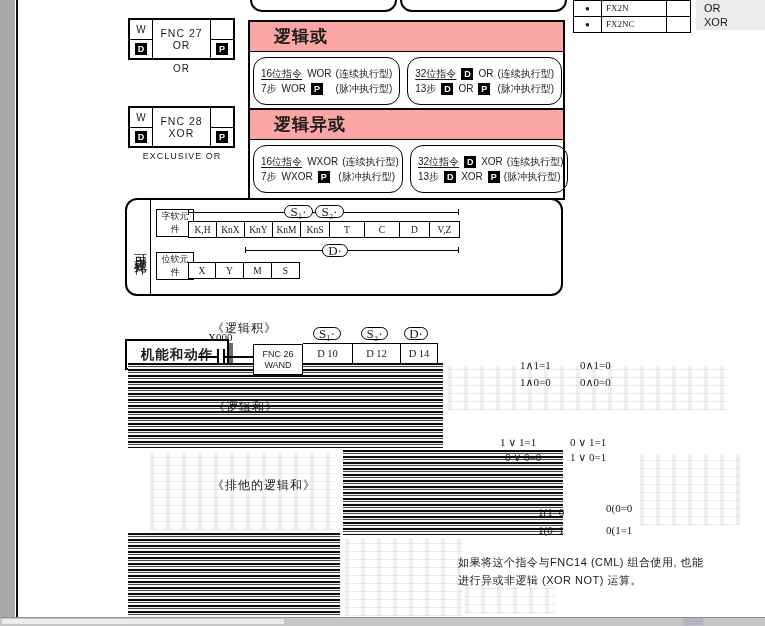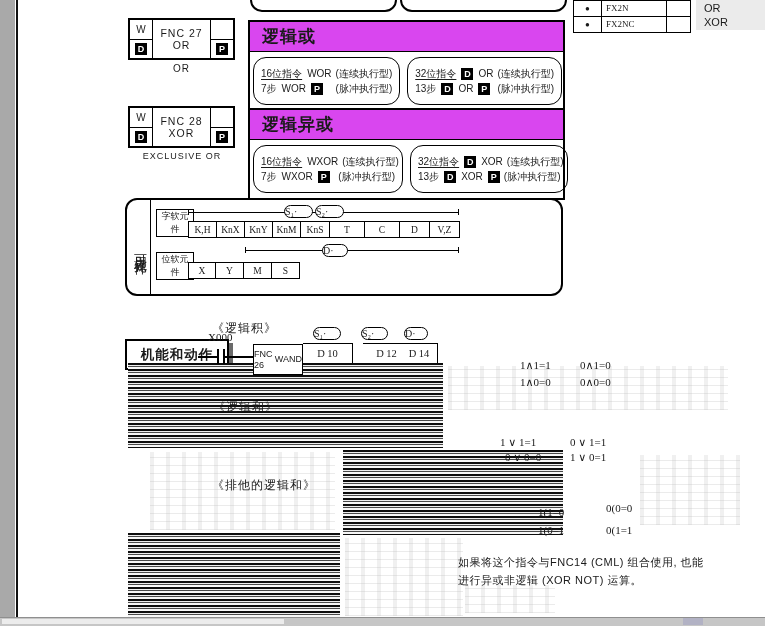--- a/index.html
+++ b/index.html
@@ -27,46 +27,46 @@
   .opbox{width:107px;height:42px;border:2px solid #000;display:grid;grid-template-columns:22px 1fr 22px;background:#fff;box-sizing:border-box;}
   .op-side{display:flex;flex-direction:column;}
   .op-side .half{height:50%;display:flex;align-items:center;justify-content:center;font-size:10px;}
   .op-side .half.top{border-bottom:1.5px solid #000;}
   .op-mid{border-left:1.5px solid #000;border-right:1.5px solid #000;display:flex;flex-direction:column;align-items:center;justify-content:center;font-size:10.5px;line-height:12px;letter-spacing:1px;}
   .badge{display:inline-block;background:#000;color:#fff;min-width:12px;height:12px;line-height:12px;text-align:center;font-size:9px;font-weight:bold;}
   .op-caption{font-size:10px;text-align:center;letter-spacing:1px;}
 
   
   .instr-block{width:317px;border:2px solid #000;background:#fff;box-sizing:border-box;}
-  .instr-title{background:#d946ef;border-bottom:1.5px solid #000;font-size:17px;font-weight:bold;padding:3px 0 3px 12px;letter-spacing:1px;}
+  .instr-title{background:#fca5a5;border-bottom:1.5px solid #000;font-size:17px;font-weight:bold;padding:3px 0 3px 24px;letter-spacing:1px;}
   .pill-row{display:flex;gap:7px;padding:5px 3px 5px 3px;}
   .pill{border:1.5px solid #000;border-radius:13px;padding:8px 7px;font-size:10px;line-height:15px;box-sizing:border-box;}
   .pill.p16{width:150px;}
   .pill.p32{width:158px;}
   .pill-line{display:flex;justify-content:space-between;gap:4px;white-space:nowrap;}
   .pgroup{display:flex;gap:5px;align-items:center;white-space:nowrap;}
   .u{text-decoration:underline;text-underline-offset:2px;}
 
   
   .dev-box{left:125px;top:198px;width:438px;height:98px;border:2px solid #000;border-radius:12px;background:#fff;box-sizing:border-box;}
   .dev-side-label{left:129px;top:206px;width:20px;height:86px;writing-mode:vertical-rl;text-orientation:upright;font-size:13px;letter-spacing:2px;text-align:center;}
   .dev-divider{left:150px;top:199px;width:1px;height:96px;background:#000;}
   .small-label{border:1px solid #000;width:38px;height:28px;font-size:9px;line-height:13px;display:flex;align-items:center;justify-content:center;text-align:center;box-sizing:border-box;padding:0 4px;}
   .cellrow{display:flex;}
   .cell{border:1px solid #000;border-left:none;height:17px;line-height:16px;text-align:center;font-size:9.5px;box-sizing:border-box;background:#fff;font-family:"Liberation Serif",serif;}
   .cell:first-child{border-left:1px solid #000;}
   .bline{background:#000;height:1px;}
   .btick{width:1px;height:6px;background:#000;}
-  .oval{border:1px solid #000;border-radius:8px;background:#fff;font-size:10px;line-height:11px;height:13px;box-sizing:border-box;font-family:"Liberation Serif",serif;}
+  .oval{border:1px solid #000;border-radius:8px;background:#fff;font-size:13px;text-align:center;line-height:11px;height:13px;box-sizing:border-box;font-family:"Liberation Serif",serif;}
 
   
   .func-box{left:125px;top:339px;width:104px;height:31px;border:2px solid #000;background:#fff;box-shadow:4px 4px 0 #6a6a6a;display:flex;align-items:center;justify-content:center;font-size:13.5px;font-weight:bold;letter-spacing:1px;box-sizing:border-box;}
   .caption{font-size:12px;letter-spacing:1px;}
   .ladder-wire{background:#000;}
-  .fnc-box{left:253px;top:344px;width:50px;height:31px;border:1.5px solid #000;background:#fff;display:flex;flex-direction:row;align-items:center;justify-content:center;font-size:9px;line-height:11px;box-sizing:border-box;z-index:3;}
+  .fnc-box{left:253px;top:344px;width:50px;height:31px;border:1.5px solid #000;background:#fff;display:flex;flex-direction:column;align-items:center;justify-content:center;font-size:9px;line-height:11px;box-sizing:border-box;z-index:3;}
   .opcell{border-top:1.5px solid #000;border-right:1.5px solid #000;height:20px;line-height:19px;text-align:center;font-size:10.5px;background:#fff;box-sizing:border-box;font-family:"Liberation Serif",serif;z-index:3;}
 
   .bullet-line{font-size:12.5px;letter-spacing:0.5px;z-index:6;}
   .formula{font-size:11px;font-family:"Liberation Serif",serif;z-index:6;}
   .note{font-size:11px;line-height:17.5px;width:252px;letter-spacing:0.5px;}
 
   
   .stripes{background:repeating-linear-gradient(180deg,#0d0d0d 0px,#0d0d0d 2px,#ededed 2px,#ededed 3px,#4a4a4a 3px,#4a4a4a 4px,#f7f7f7 4px,#f7f7f7 6px);z-index:2;}
   .ghost{background-image:repeating-linear-gradient(0deg,rgba(0,0,0,0.28) 0 1px,transparent 1px 8px),repeating-linear-gradient(90deg,rgba(0,0,0,0.22) 0 4px,transparent 4px 16px);opacity:0.28;z-index:1;}
   .overstripe{z-index:5;}
@@ -274,21 +274,21 @@
   <div class="abs ladder-wire" style="left:217px;top:349px;width:2px;height:15px;z-index:3;"></div>
   <div class="abs ladder-wire" style="left:223px;top:349px;width:2px;height:15px;z-index:3;"></div>
   <div class="abs ladder-wire" style="left:225px;top:356px;width:28px;height:2px;z-index:3;"></div>
 
   <div class="abs fnc-box">
     <div>FNC 26</div>
     <div>WAND</div>
   </div>
 
   <div class="abs opcell" style="left:303px;top:343px;width:50px;">D 10</div>
-  <div class="abs opcell" style="left:363px;top:343px;width:48px;">D 12</div>
+  <div class="abs opcell" style="left:353px;top:343px;width:48px;">D 12</div>
   <div class="abs opcell" style="left:401px;top:343px;width:37px;">D 14</div>
 
   <div class="abs oval" style="left:313px;top:327px;width:28px;z-index:4;">S₁·</div>
   <div class="abs oval" style="left:361px;top:327px;width:27px;z-index:4;">S₂·</div>
   <div class="abs oval" style="left:404px;top:327px;width:24px;z-index:4;">D·</div>
 
   <div class="abs stripes" style="left:128px;top:363px;width:315px;height:85px;"></div>
   <div class="abs stripes" style="left:343px;top:450px;width:220px;height:85px;"></div>
   <div class="abs stripes" style="left:128px;top:533px;width:212px;height:87px;"></div>
 

